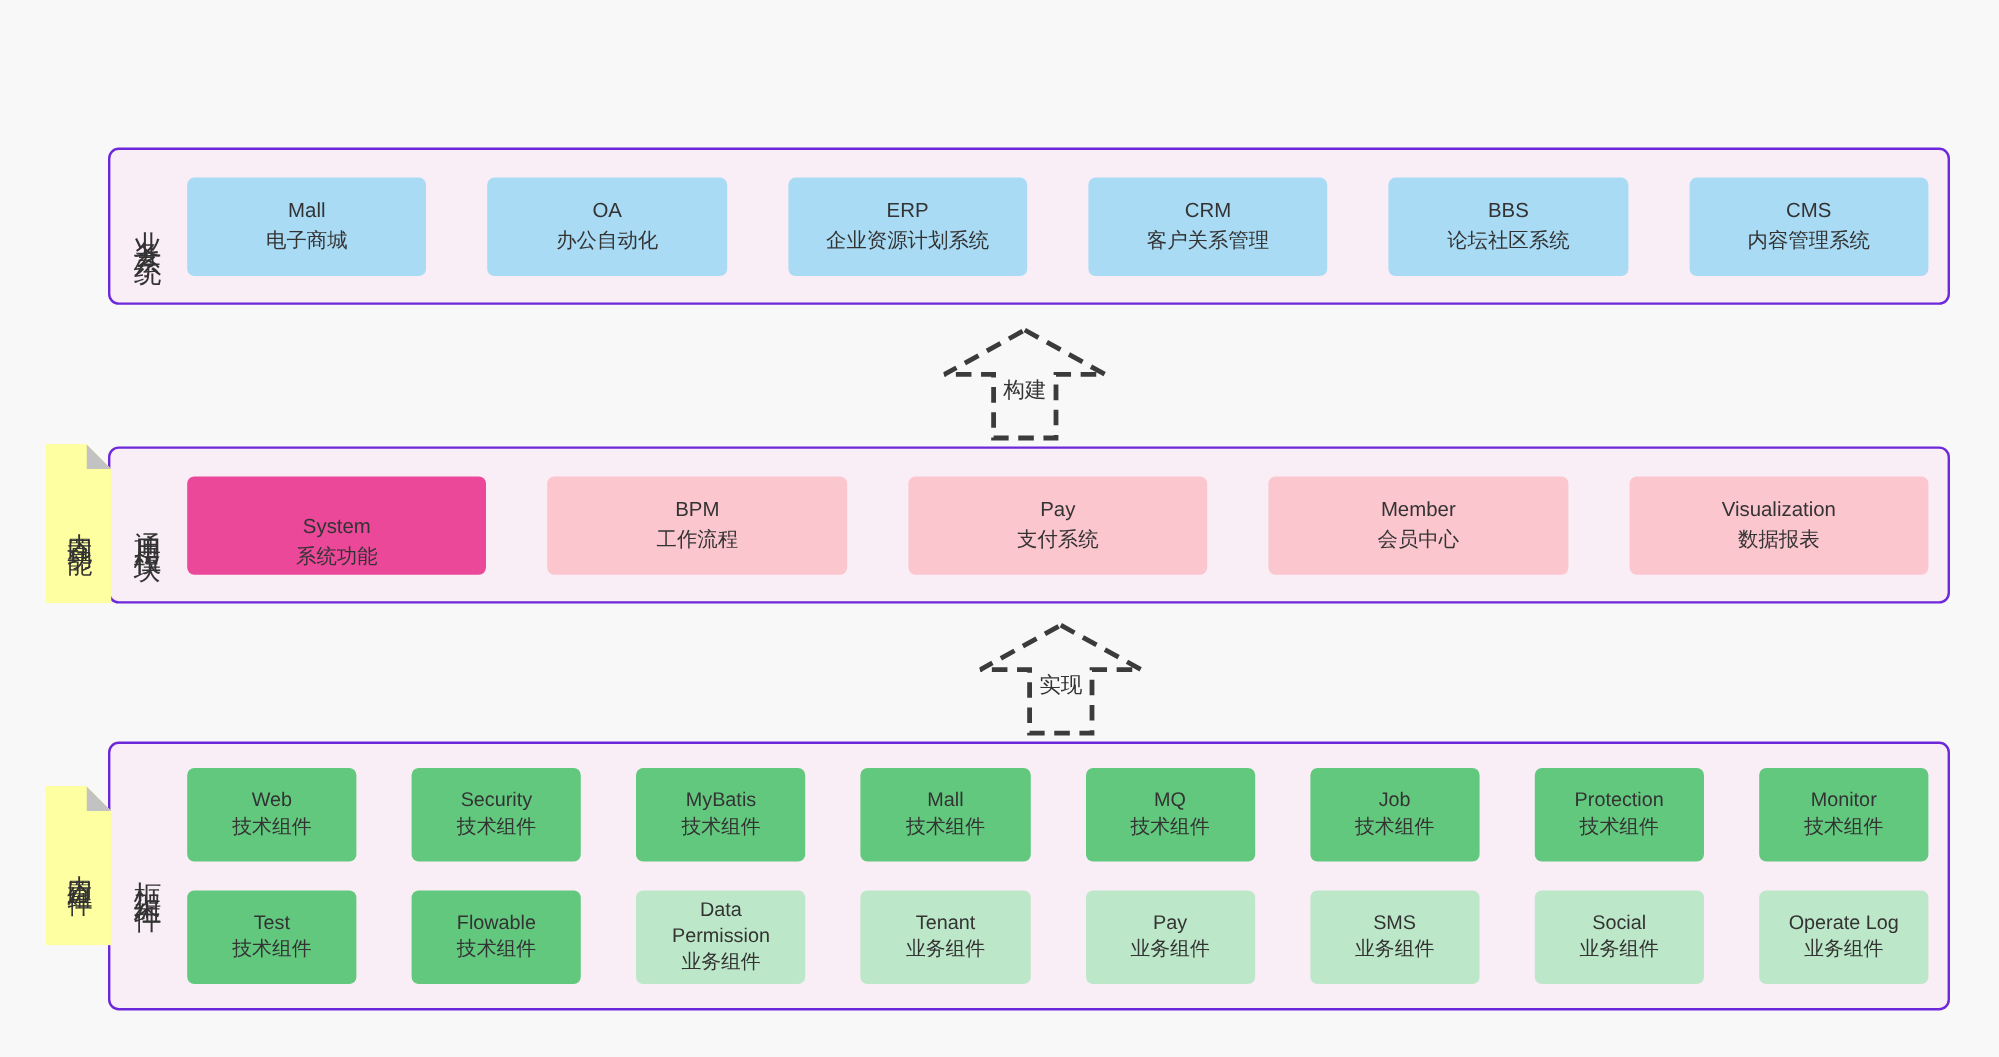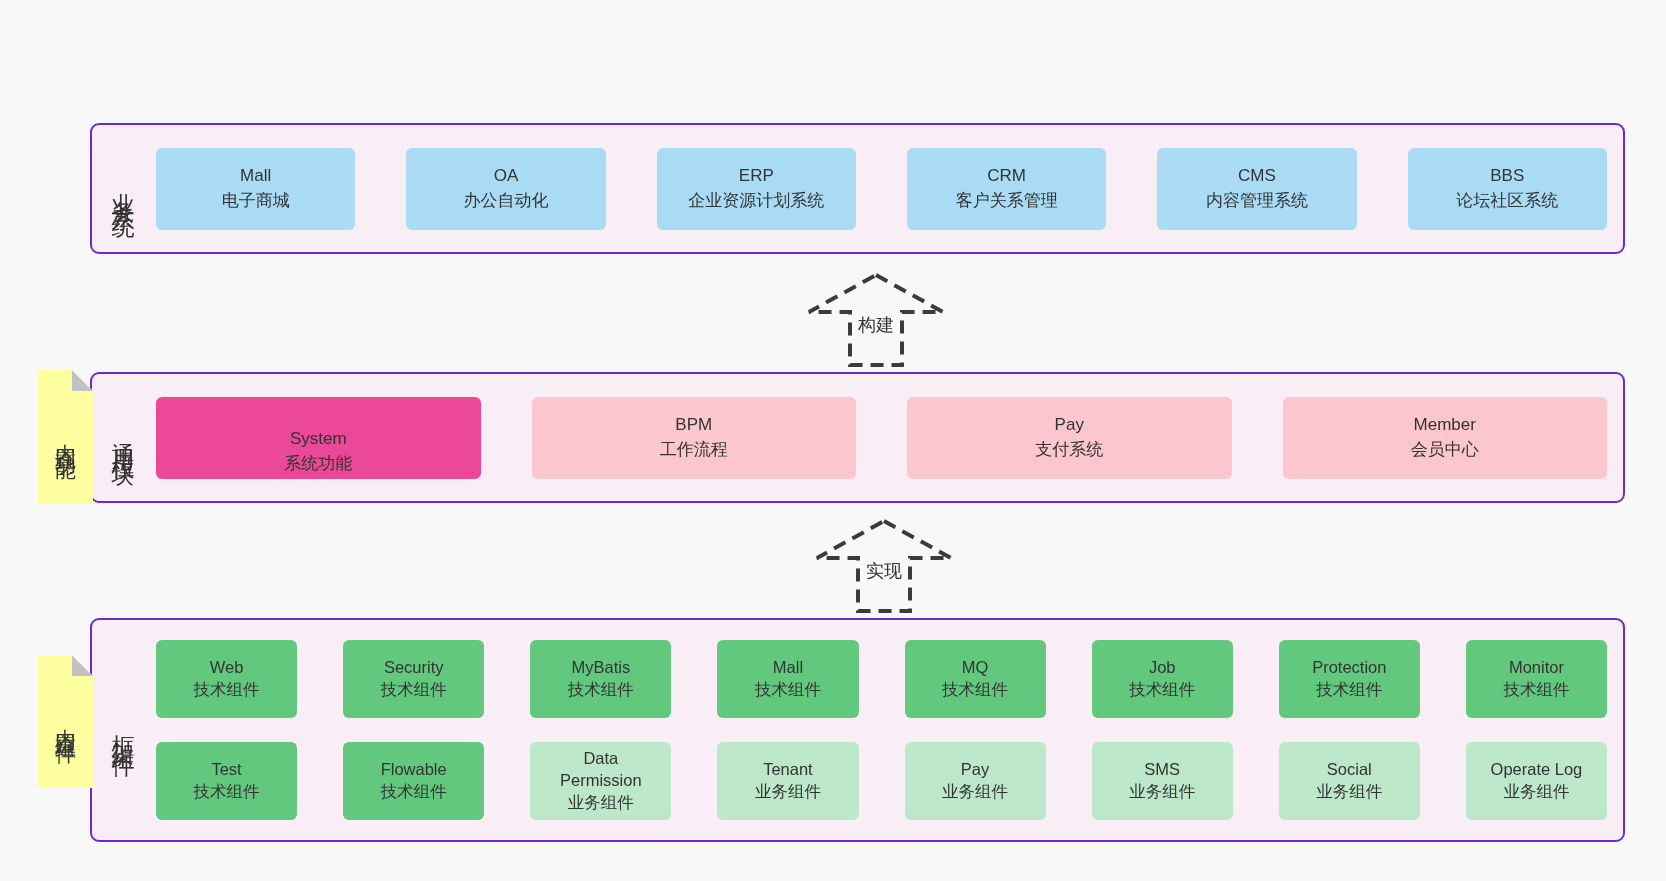--- a/index.html
+++ b/index.html
@@ -64,21 +64,21 @@
   .box.blue{background:#a9dbf5;}
   .box.red{background:#ec4899;justify-content:flex-end;}
   .box.pink{background:#fbc6ce;}
   .box.green{background:#62c87e;}
   .box.green-light{background:#bce7c8;}
 
   
   .arrow{
     position:absolute;width:140px;height:96px;z-index:0;
   }
-  .arrow-build{left:806px;top:272px;text-align:right;}
+  .arrow-build{left:784px;top:272px;text-align:right;}
   .arrow-implement{left:814px;top:518px;}
   .arrow svg{position:absolute;inset:0;}
   .arrow .arrow-label{
     position:absolute;left:50%;top:41px;transform:translateX(-50%);
     font-size:18px;color:#333333;background:#f8f8f8;
     padding:0 2px;white-space:nowrap;
   }
 
   
   .note{
@@ -116,26 +116,26 @@
         </div>
         <div class="box blue">
           <div class="box-name">ERP</div>
           <div class="box-desc">企业资源计划系统</div>
         </div>
         <div class="box blue">
           <div class="box-name">CRM</div>
           <div class="box-desc">客户关系管理</div>
         </div>
         <div class="box blue">
+          <div class="box-name">BBS</div>
+          <div class="box-desc">论坛社区系统</div>
+        </div>
+        <div class="box blue">
           <div class="box-name">CMS</div>
           <div class="box-desc">内容管理系统</div>
-        </div>
-        <div class="box blue">
-          <div class="box-name">BBS</div>
-          <div class="box-desc">论坛社区系统</div>
         </div>
       </div>
   </section>
 
   <div class="arrow arrow-build">
     <svg viewBox="0 0 140 96">
       <polygon points="70,3 137,40 96,40 96,93 44,93 44,40 3,40" fill="none" stroke="#3b3b3b" stroke-width="4" stroke-dasharray="13 8" stroke-linejoin="miter"></polygon>
     </svg>
     <span class="arrow-label">构建</span>
   </div>
@@ -152,20 +152,24 @@
           <div class="box-desc">工作流程</div>
         </div>
         <div class="box pink">
           <div class="box-name">Pay</div>
           <div class="box-desc">支付系统</div>
         </div>
         <div class="box pink">
           <div class="box-name">Member</div>
           <div class="box-desc">会员中心</div>
         </div>
+        <div class="box pink">
+          <div class="box-name">Visualization</div>
+          <div class="box-desc">数据报表</div>
+        </div>
       </div>
   </section>
   <div class="note note-features">
     <span class="fold"></span>
     <span>内置功能</span>
   </div>
 
   <div class="arrow arrow-implement">
     <svg viewBox="0 0 140 96">
       <polygon points="70,3 137,40 96,40 96,93 44,93 44,40 3,40" fill="none" stroke="#3b3b3b" stroke-width="4" stroke-dasharray="13 8" stroke-linejoin="miter"></polygon>

